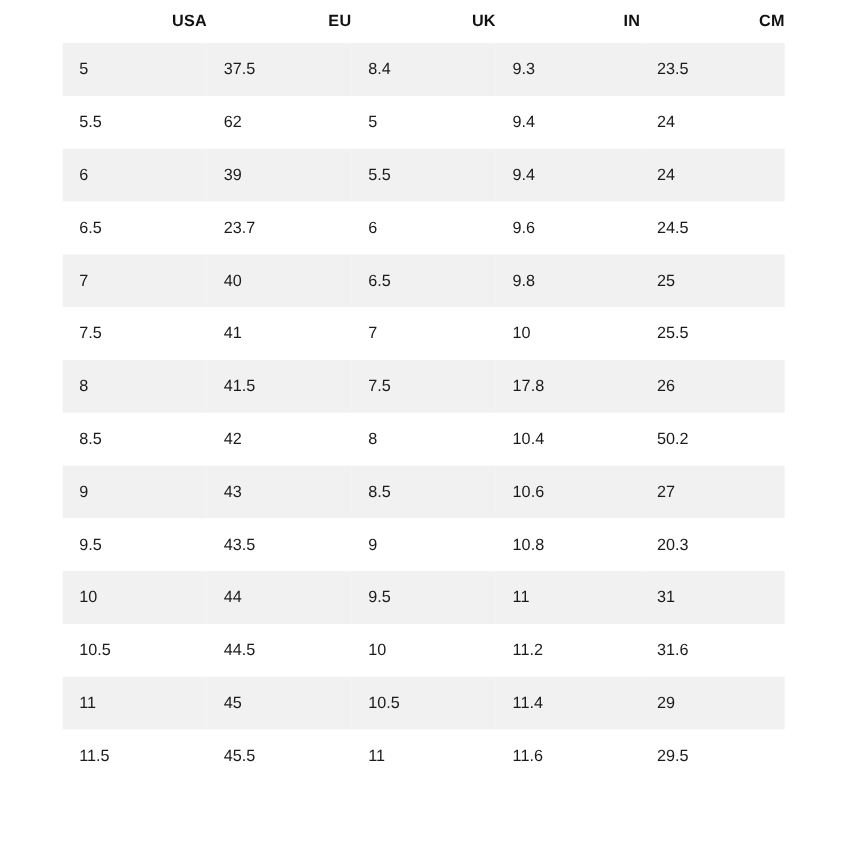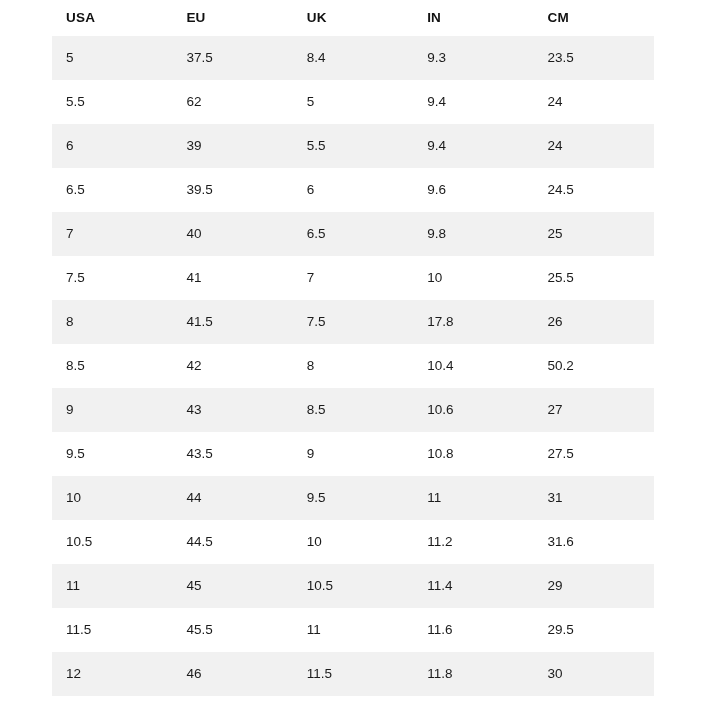--- a/index.html
+++ b/index.html
@@ -40,21 +40,21 @@
   }
 
   table.size-table col { width: 120.4px; }
 
   table.size-table thead th {
     height: 36px;
     background: #ffffff;
     color: #111111;
     font-size: 13.5px;
     font-weight: bold;
-    text-align: left;
+    text-align: right;
     vertical-align: middle;
     padding: 0 0 0 14px;
     letter-spacing: 0.2px;
     line-height: 1;
     white-space: nowrap;
   }
 
   table.size-table tbody td {
     height: 44px;
     font-size: 13.5px;
@@ -109,21 +109,21 @@
           </tr>
           <tr class="stripe-odd">
             <td>6</td>
             <td>39</td>
             <td>5.5</td>
             <td>9.4</td>
             <td>24</td>
           </tr>
           <tr class="stripe-even">
             <td>6.5</td>
-            <td>39.5</td>
+            <td>23.7</td>
             <td>6</td>
             <td>9.6</td>
             <td>24.5</td>
           </tr>
           <tr class="stripe-odd">
             <td>7</td>
             <td>40</td>
             <td>6.5</td>
             <td>9.8</td>
             <td>25</td>
@@ -154,21 +154,21 @@
             <td>43</td>
             <td>8.5</td>
             <td>10.6</td>
             <td>27</td>
           </tr>
           <tr class="stripe-even">
             <td>9.5</td>
             <td>43.5</td>
             <td>9</td>
             <td>10.8</td>
-            <td>27.5</td>
+            <td>20.3</td>
           </tr>
           <tr class="stripe-odd">
             <td>10</td>
             <td>44</td>
             <td>9.5</td>
             <td>11</td>
             <td>31</td>
           </tr>
           <tr class="stripe-even">
             <td>10.5</td>
@@ -184,23 +184,16 @@
             <td>11.4</td>
             <td>29</td>
           </tr>
           <tr class="stripe-even">
             <td>11.5</td>
             <td>45.5</td>
             <td>11</td>
             <td>11.6</td>
             <td>29.5</td>
           </tr>
-          <tr class="stripe-odd">
-            <td>12</td>
-            <td>46</td>
-            <td>11.5</td>
-            <td>11.8</td>
-            <td>30</td>
-          </tr>
         </tbody>
     </table>
   </div>
 </div>
 
 </body></html>

